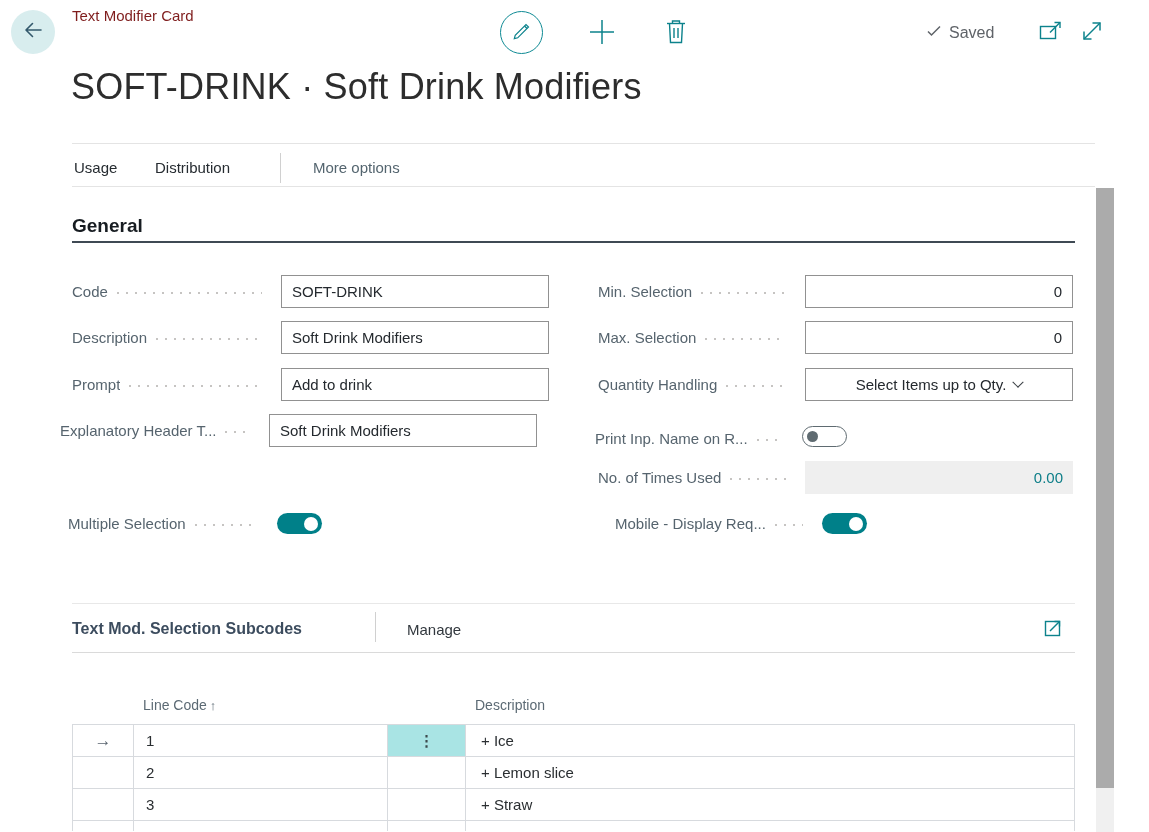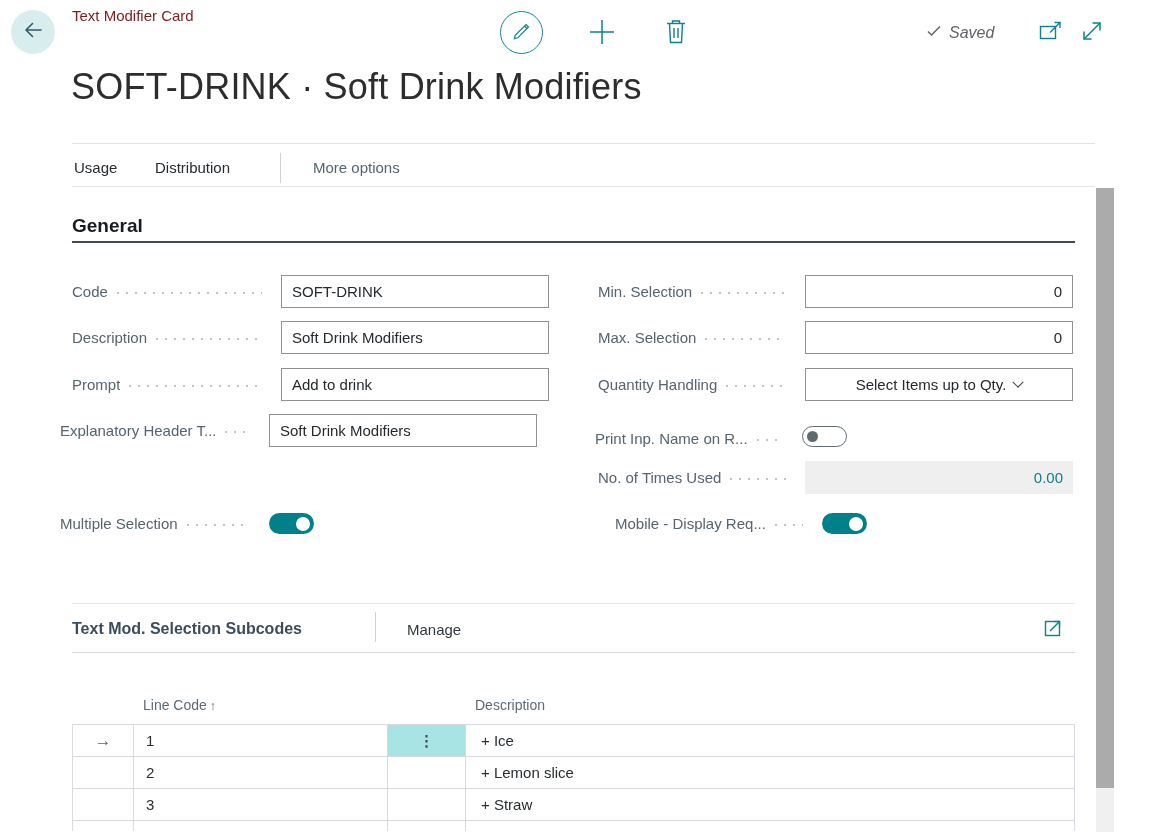--- a/index.html
+++ b/index.html
@@ -9,21 +9,21 @@
     background:#fff; font-family:"Liberation Sans", sans-serif; color:#24292e;
   }
   
   .back-circle { position:absolute; left:11px; top:10px; width:44px; height:44px;
     border-radius:50%; background:#d8edee; display:flex; align-items:center; justify-content:center; cursor:pointer; }
   .caption { position:absolute; left:72px; top:7px; font-size:15px; color:#7f1d1d; }
   .edit-circle { position:absolute; left:500px; top:11px; width:43px; height:43px;
     border:1px solid #0e8a94; border-radius:50%; display:flex; align-items:center; justify-content:center; cursor:pointer; }
   .icon-btn { position:absolute; display:flex; align-items:center; justify-content:center; cursor:pointer; }
   .saved { position:absolute; left:926px; top:23px; display:flex; align-items:center; gap:7px;
-    color:#5f6368; font-size:16px;font-style:italic; }
+    color:#5f6368; font-size:16px; }
   
   .page-title { position:absolute; left:71px; top:66px; font-size:36px; font-weight:300;
     color:#2d2d2d; white-space:nowrap; letter-spacing:0.2px; }
   
   .rule { position:absolute; left:72px; height:1px; background:#e4e4e4; }
   .menu-item { position:absolute; top:159px; font-size:15px; color:#262c31; cursor:pointer; }
   .menu-sep { position:absolute; left:280px; top:153px; width:1px; height:30px; background:#d0d0d0; }
   .more-options { color:#54656f; }
   
   .section-title { position:absolute; left:72px; font-size:19px; font-weight:700; color:#171c21; }
@@ -176,21 +176,21 @@
       </div>
     <input class="field-box" value="Add to drink" style="">
   </div>
   <div class="field-row" style="left:60px;top:414px;width:477px;">
     <div class="field-label fl-left">
         <span class="label-text">Explanatory Header T...</span>
         <span class="leader"></span>
       </div>
     <input class="field-box" value="Soft Drink Modifiers" style="">
   </div>
-  <div class="field-row" style="left:60px;top:507px;width:477px;">
+  <div class="field-row" style="left:68px;top:507px;width:477px;">
     <div class="field-label fl-left">
         <span class="label-text">Multiple Selection</span>
         <span class="leader"></span>
       </div>
     <div class="toggle on"></div>
   </div>
 
   <div class="field-row" style="left:598px;top:275px;width:475px;">
     <div class="field-label fl-right">
         <span class="label-text">Min. Selection</span>

